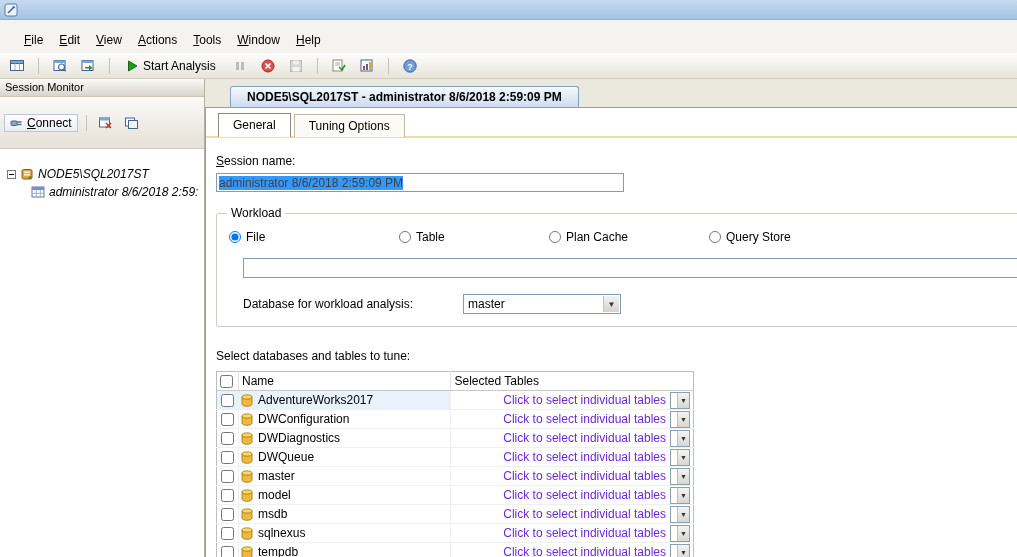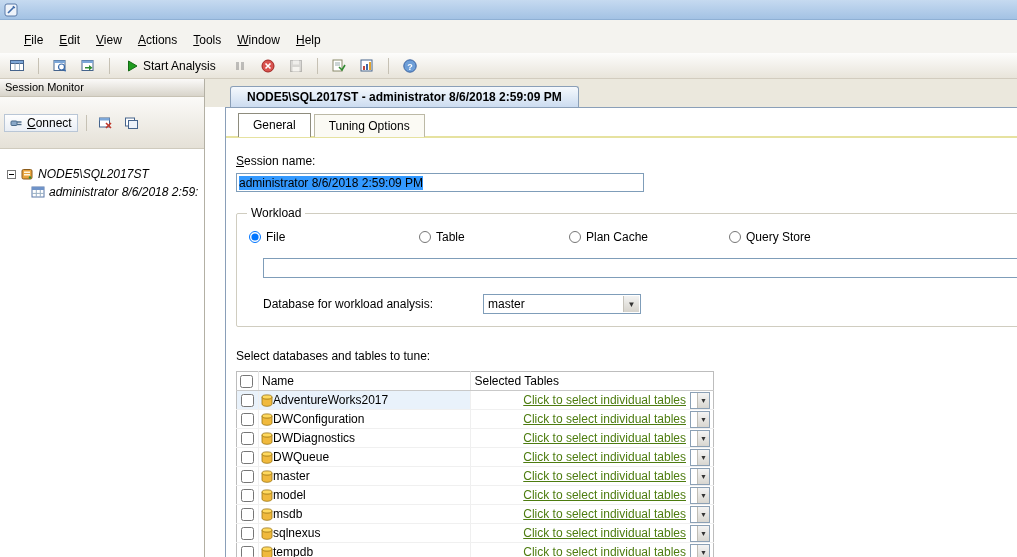--- a/index.html
+++ b/index.html
@@ -38,33 +38,33 @@
   .tree { flex:1; padding:16px 0 0 4px; overflow:hidden; white-space:nowrap;font-style:italic; }
   .tree-row { display:flex; align-items:center; gap:4px; height:18px; overflow:hidden; }
   .expander { flex:0 0 9px; width:9px; height:9px; border:1px solid #787878; background:#fff; position:relative; margin-left:3px; }
   .expander::after { content:""; position:absolute; left:1px; right:1px; top:3px; height:1px; background:#000; }
   .tree-child { padding-left:27px; }
 
   
   .main { flex:1; display:flex; flex-direction:column; background:#fff; overflow:hidden; }
   .doc-strip { flex:0 0 28px; background:#ebe8dd; position:relative; }
   .doc-tab { position:absolute; left:25px; bottom:0; height:21px; padding:3px 16px 0; background:linear-gradient(#f5f9fd,#ccdcf0); border:1px solid #8a9fb8; border-bottom:none; border-radius:3px 3px 0 0; font-weight:bold; white-space:nowrap; z-index:3; }
-  .content-panel { flex:1; border-top:1px solid #8a9fb8; border-left:1px solid #8a9fb8; margin-left:20px; background:#fff; overflow:hidden; display:flex; flex-direction:column; }
+  .content-panel { flex:1; border-top:1px solid #8a9fb8; border-left:1px solid #8a9fb8; background:#fff; overflow:hidden; display:flex; flex-direction:column; }
 
   
   .tab-strip { flex:0 0 30px; display:flex; align-items:flex-end; padding:0 0 0 12px; border-bottom:2px solid #e6e2a0; }
   .tab { padding:4px 14px; border:1px solid #bcb9a6; border-bottom:none; background:#fbfaf4; margin-right:3px; position:relative; top:1px; }
   .tab.active { background:#fff; border-color:#8e8c7d; font-weight:normal; z-index:2; padding-bottom:5px; }
 
   .content { flex:1; padding:16px 0 0 10px; overflow:hidden; }
   .field-label { margin-bottom:5px; display:inline-block; }
   .ul-first::first-letter { text-decoration:underline; }
 
   .textbox { width:408px; height:19px; border:1px solid #7f9db9; background:#fff; padding:2px 2px; overflow:hidden; white-space:nowrap; }
-  .textbox .selected { background:#3399ff; color:#000000; }
+  .textbox .selected { background:#3399ff; color:#404040; }
 
   fieldset.workload { width:1100px; border:1px solid #d0cdc0; border-radius:2px; margin-top:14px; padding:4px 0 12px 12px; }
   fieldset.workload legend { padding:0 4px; margin-left:-2px; }
   .radio-row { display:flex; align-items:center; height:22px; margin-top:2px; }
   .radio-opt { display:flex; align-items:center; gap:5px; }
   .radio-opt input { width:12px; height:12px; margin:0; }
   .w1 { width:170px; } .w2 { width:150px; } .w3 { width:160px; } .w4 { width:160px; }
   .file-input { display:block; margin:10px 0 0 14px; width:1000px; height:20px; border:1px solid #7f9db9; padding:0 3px; font-family:inherit; font-size:12px; }
   .db-row { display:flex; align-items:center; margin:16px 0 0 14px; }
   .db-label { width:220px; }
@@ -74,23 +74,23 @@
   .tune-label { margin-top:22px; display:inline-block; }
 
   table.tune-table { margin-top:8px; width:478px; border:1px solid #bdbdbd; border-collapse:collapse; table-layout:fixed; }
   .tune-table col.c1 { width:22px; } .tune-table col.c2 { width:212px; } .tune-table col.c3 { width:242px; }
   .tune-table th { height:19px; font-weight:normal; text-align:left; padding-left:3px; border-bottom:1px solid #c9c9c9; border-right:1px solid #e3e3e3; background:#fff; }
   .tune-table td { height:19px; border-bottom:1px solid #f0f0f0; border-right:1px solid #efefef; padding:0 2px; vertical-align:middle; }
   .tune-table td:last-child, .tune-table th:last-child { border-right:none; }
   .row-hl { background:#e9f2fb; }
   .cell-check { text-align:center; }
   .cell-check input, .tune-table th input { width:13px; height:13px; vertical-align:middle; margin:0; }
-  .name-wrap { display:flex; align-items:center; overflow:hidden; }
+  .name-wrap { display:flex; align-items:center; gap:5px; overflow:hidden; }
   .sel-wrap { display:flex; align-items:center; justify-content:flex-end; gap:4px; padding-right:1px; }
-  a.link { color:#4d7c0f; text-decoration:underline; cursor:pointer; white-space:nowrap; }
+  a.link { color:#6d28d9; cursor:pointer; white-space:nowrap; }
   .mini-combo { width:20px; height:17px; border:1px solid #8ba0b5; background:#fff; display:inline-flex; flex:0 0 20px; }
   .mini-combo .arr { margin-left:auto; width:12px; background:linear-gradient(#f4f4f4,#d8d6d0); border-left:1px solid #c0bdb5; display:flex; align-items:center; justify-content:center; font-size:7px; color:#333; }
 
   svg { display:block; }
 </style>
 </head>
 <body>
 
 <div class="window">
 

